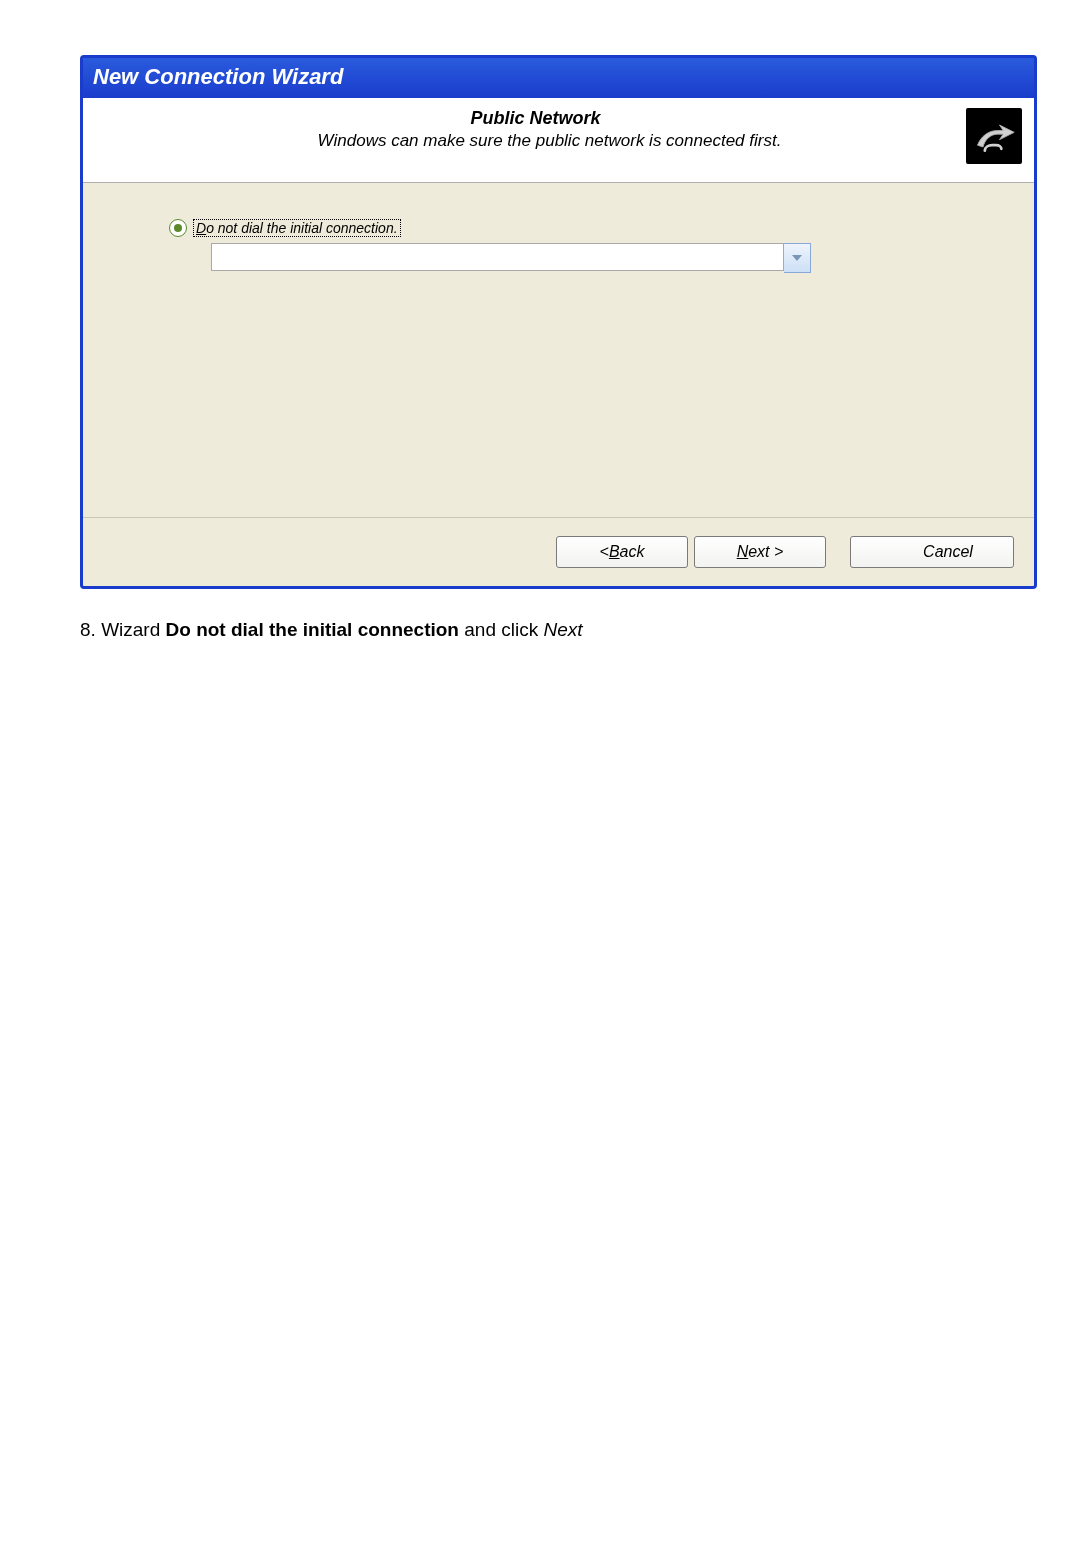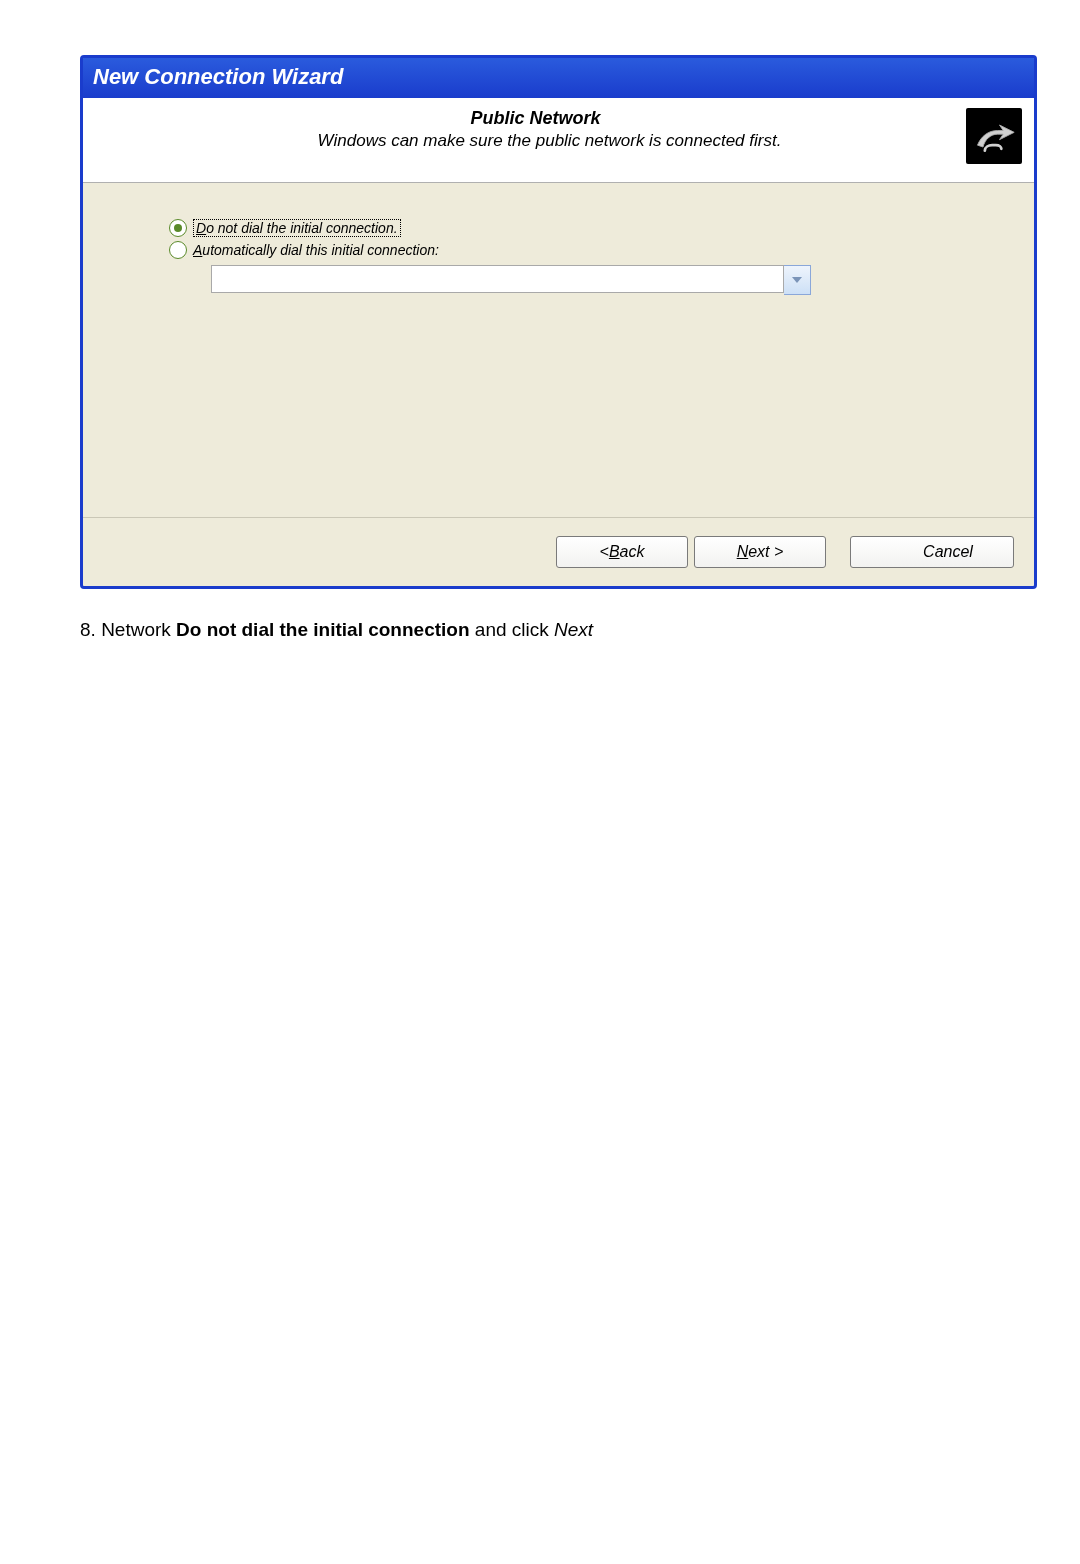--- a/index.html
+++ b/index.html
@@ -108,26 +108,20 @@
 
   <div class="body">
 
     <div class="radios">
       <div class="radio-row">
         <span class="radio selected"></span>
         <span class="focus-box">
           <span class="mnemonic">D</span><span>o not dial the initial connection.</span>
         </span>
       </div>
-      <div class="radio-row">
-        <span class="radio"></span>
-        <span>
-          <span class="mnemonic">A</span><span>utomatically dial this initial connection:</span>
-        </span>
-      </div>
       <div class="dropdown">
         <div class="dropdown-field"></div>
         <div class="dropdown-btn">
           <svg width="10" height="6" viewBox="0 0 10 6">
                 <path d="M0 0 L10 0 L5 6 Z" fill="#7b94b8"></path>
               </svg>
         </div>
       </div>
     </div>
   </div>
@@ -142,16 +136,16 @@
       <span class="mnemonic">N</span>
           <span>ext &gt;</span>
     </div>
     <div class="btn cancel">
       <span>Cancel</span>
     </div>
   </div>
 </div>
 
 <div class="instruction">
-  <span>8. </span><span>Network </span><b>Do not dial the initial connection</b><span> and click </span><i>Next</i>
+  <span>8. </span><span>Wizard </span><b>Do not dial the initial connection</b><span> and click </span><i>Next</i>
 </div>
 
 </div>
 
 </body></html>

